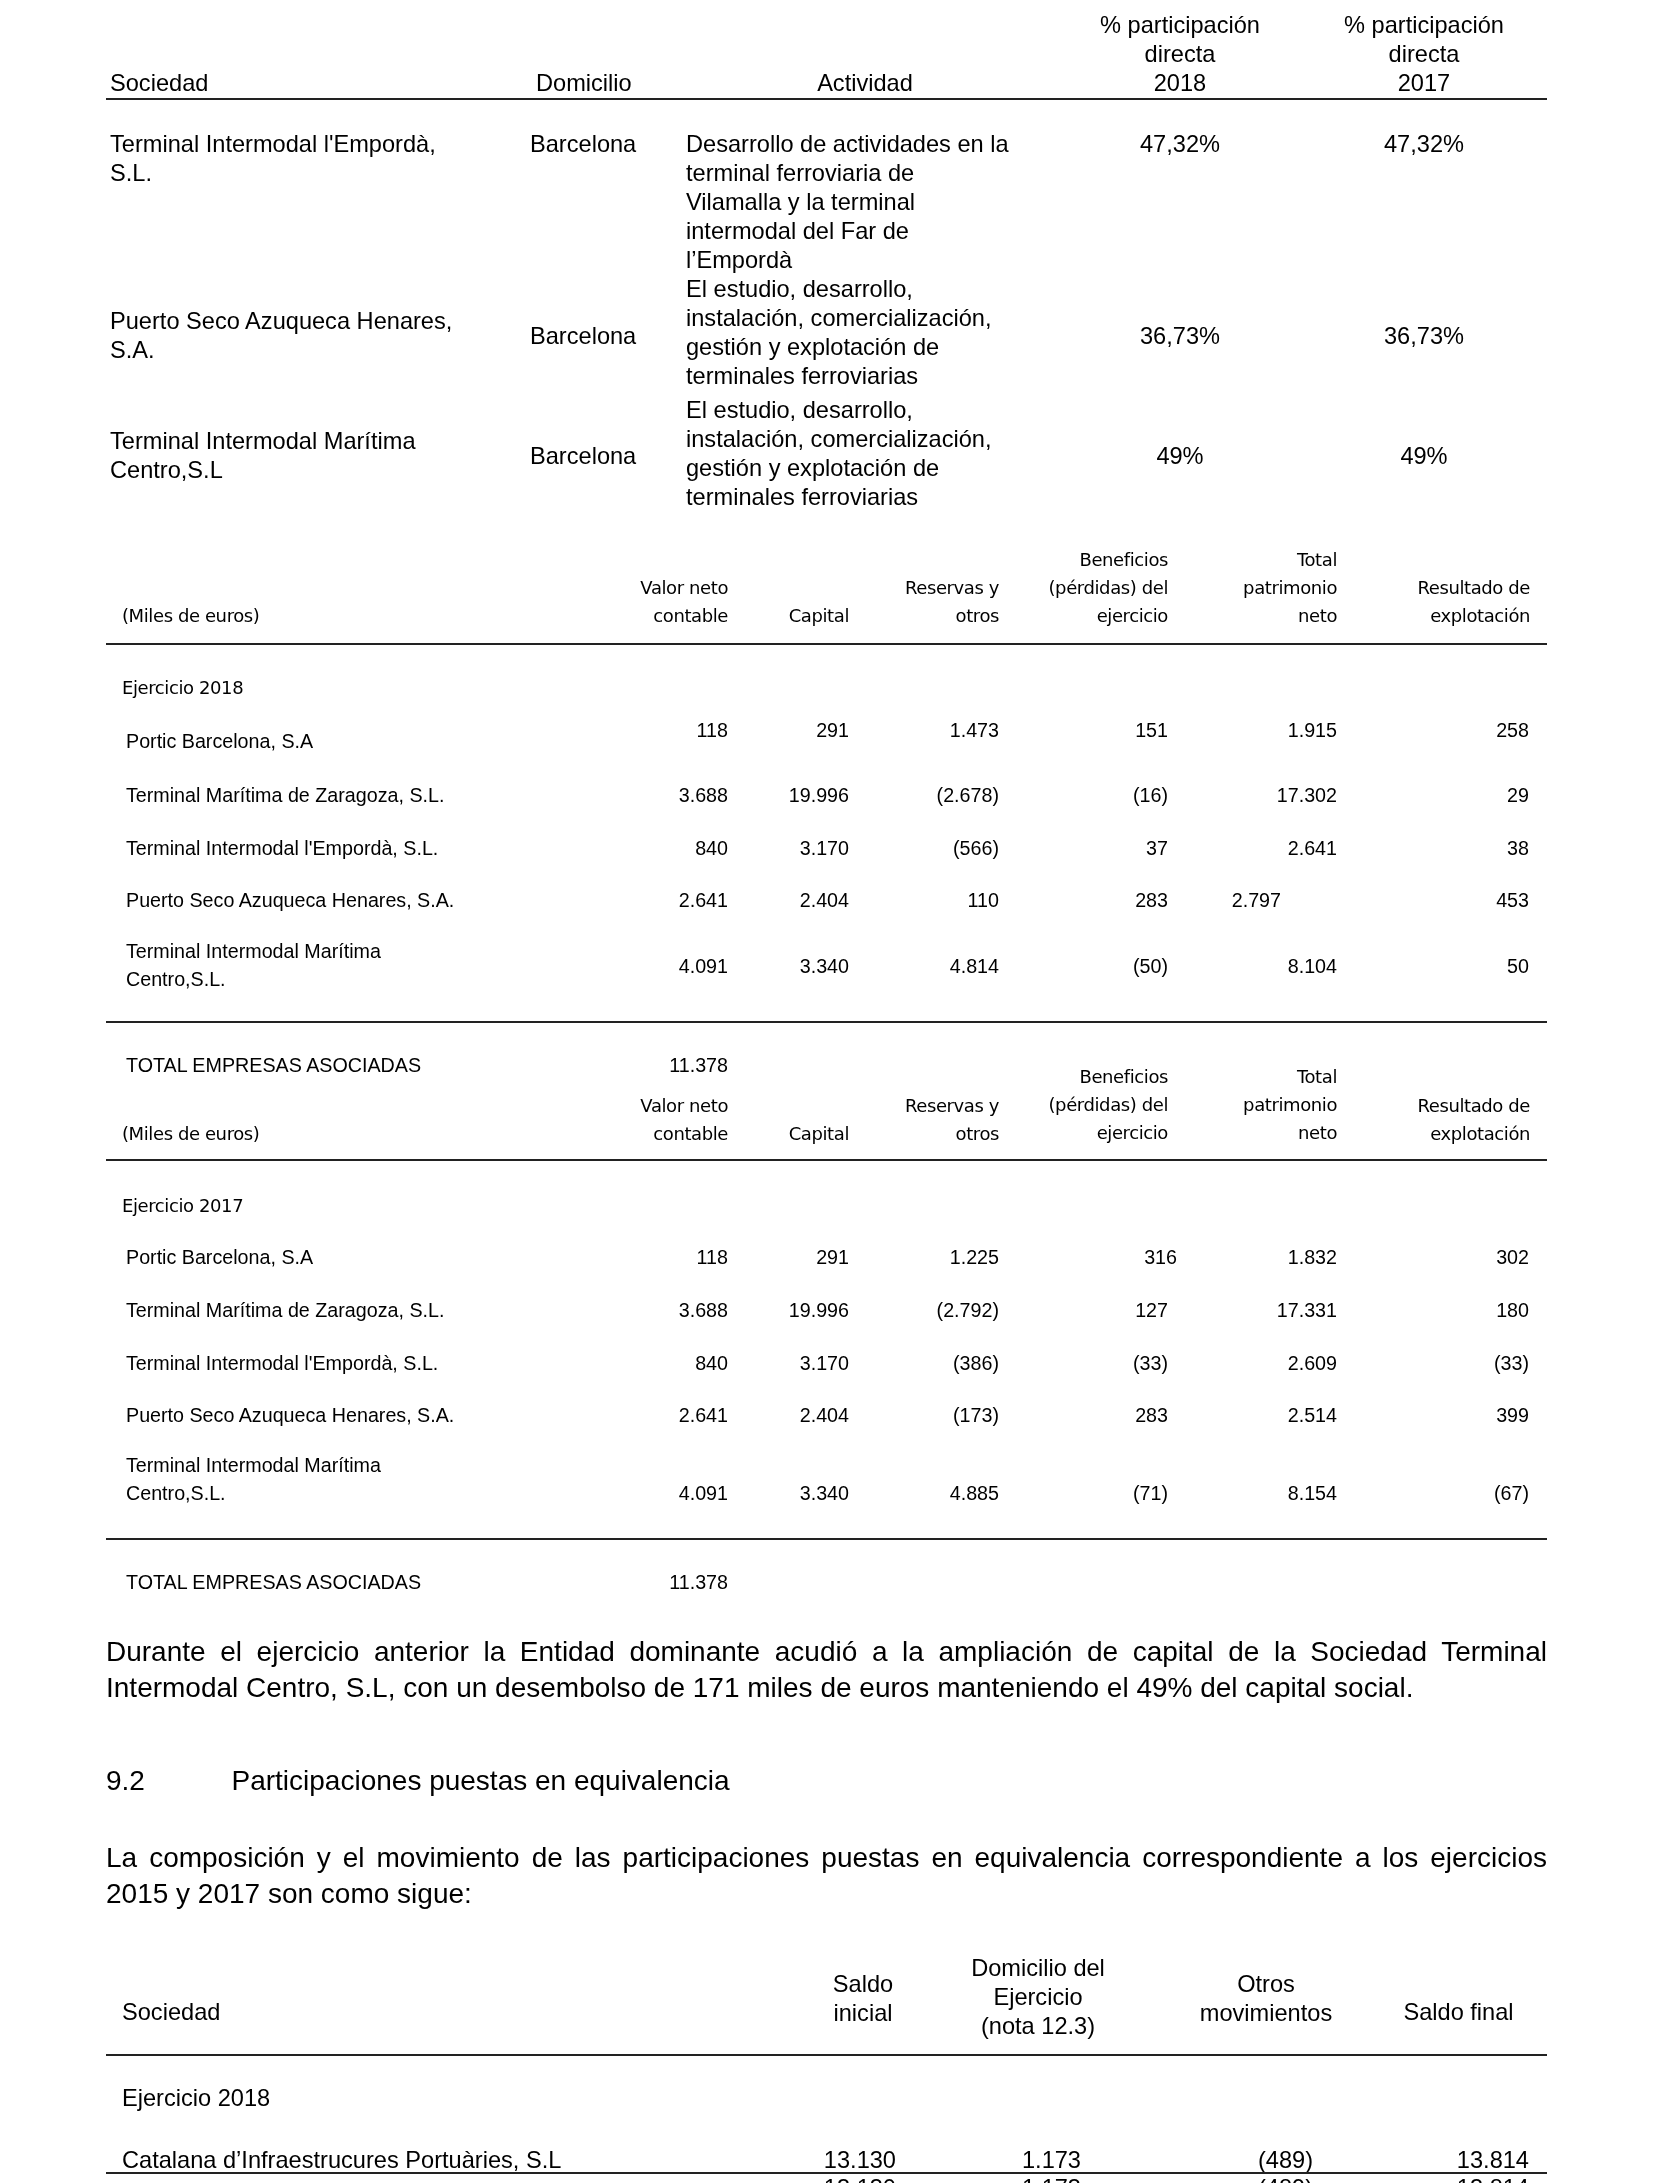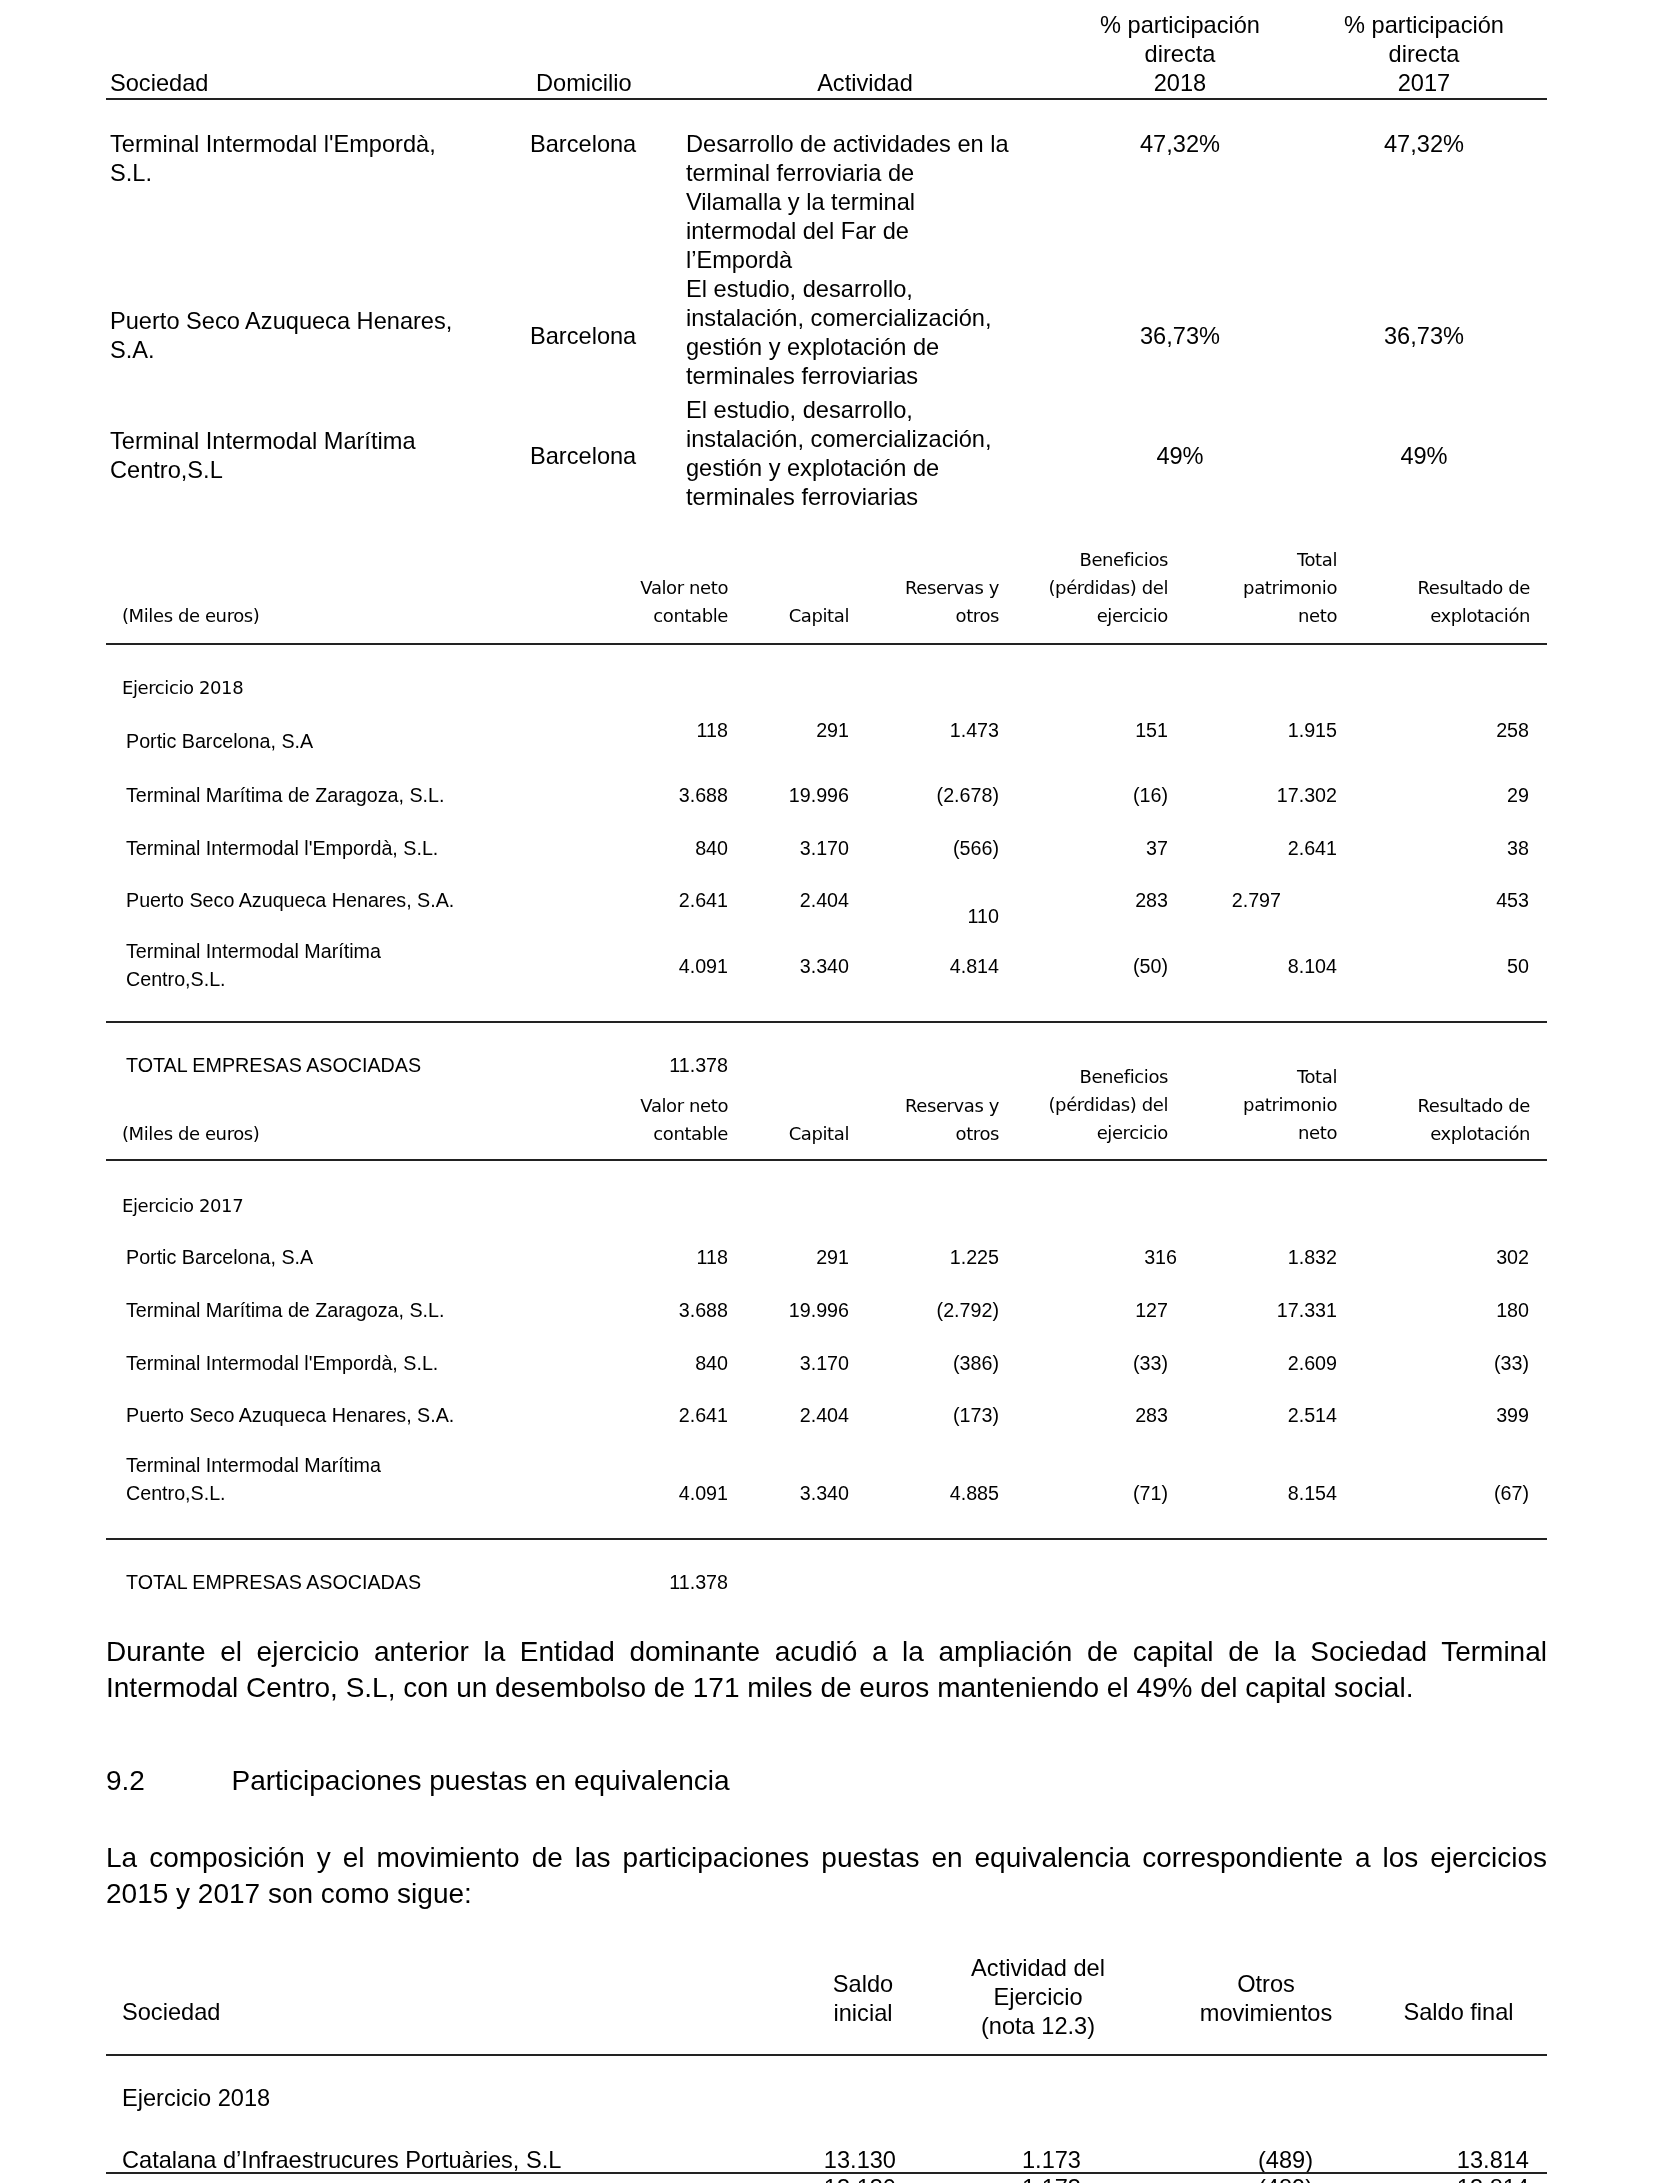--- a/index.html
+++ b/index.html
@@ -138,21 +138,21 @@
     <div class="num t2" style="left:692px;width:157px;top:834px;">3.170</div>
     <div class="num t2" style="left:842px;width:157px;top:834px;">(566)</div>
     <div class="num t2" style="left:1011px;width:157px;top:834px;">37</div>
     <div class="num t2" style="left:1180px;width:157px;top:834px;">2.641</div>
     <div class="num t2" style="left:1372px;width:157px;top:834px;">38</div>
   </div>
   <div>
     <div class="abs t2" style="left:126px;top:886px;">Puerto Seco Azuqueca Henares, S.A.</div>
     <div class="num t2" style="left:571px;width:157px;top:886px;">2.641</div>
     <div class="num t2" style="left:692px;width:157px;top:886px;">2.404</div>
-    <div class="num t2" style="left:842px;width:157px;top:886px;margin-top:16px;">110</div>
+    <div class="num t2" style="left:842px;width:157px;top:886px;">110</div>
     <div class="num t2" style="left:1011px;width:157px;top:886px;">283</div>
     <div class="num t2" style="left:1124px;width:157px;top:886px;">2.797</div>
     <div class="num t2" style="left:1372px;width:157px;top:886px;">453</div>
   </div>
   <div>
     <div class="abs t2" style="left:126px;top:937px;">
       <div>Terminal Intermodal Marítima</div>
       <div>Centro,S.L.</div>
     </div>
     <div class="num t2" style="left:571px;width:157px;top:952px;">4.091</div>
@@ -259,21 +259,21 @@
 
 <div class="abs para" style="left:106px;width:1441px;top:1840px;">La composición y el movimiento de las participaciones puestas en equivalencia correspondiente a los ejercicios 2015 y 2017 son como sigue:</div>
 
 <div>
   <div class="abs t1" style="left:122px;top:1998px;">Sociedad</div>
   <div class="abs t1 c" style="left:808px;width:110px;top:1970px;">
     <div>Saldo</div>
     <div>inicial</div>
   </div>
   <div class="abs t1 c" style="left:936px;width:204px;top:1954px;">
-    <div>Actividad del</div>
+    <div>Domicilio del</div>
     <div>Ejercicio</div>
     <div>(nota 12.3)</div>
   </div>
   <div class="abs t1 c" style="left:1164px;width:204px;top:1970px;">
     <div>Otros</div>
     <div>movimientos</div>
   </div>
   <div class="abs t1 c" style="left:1368px;width:181px;top:1998px;">Saldo final</div>
   <div class="rule" style="top:2054px;"></div>
 

